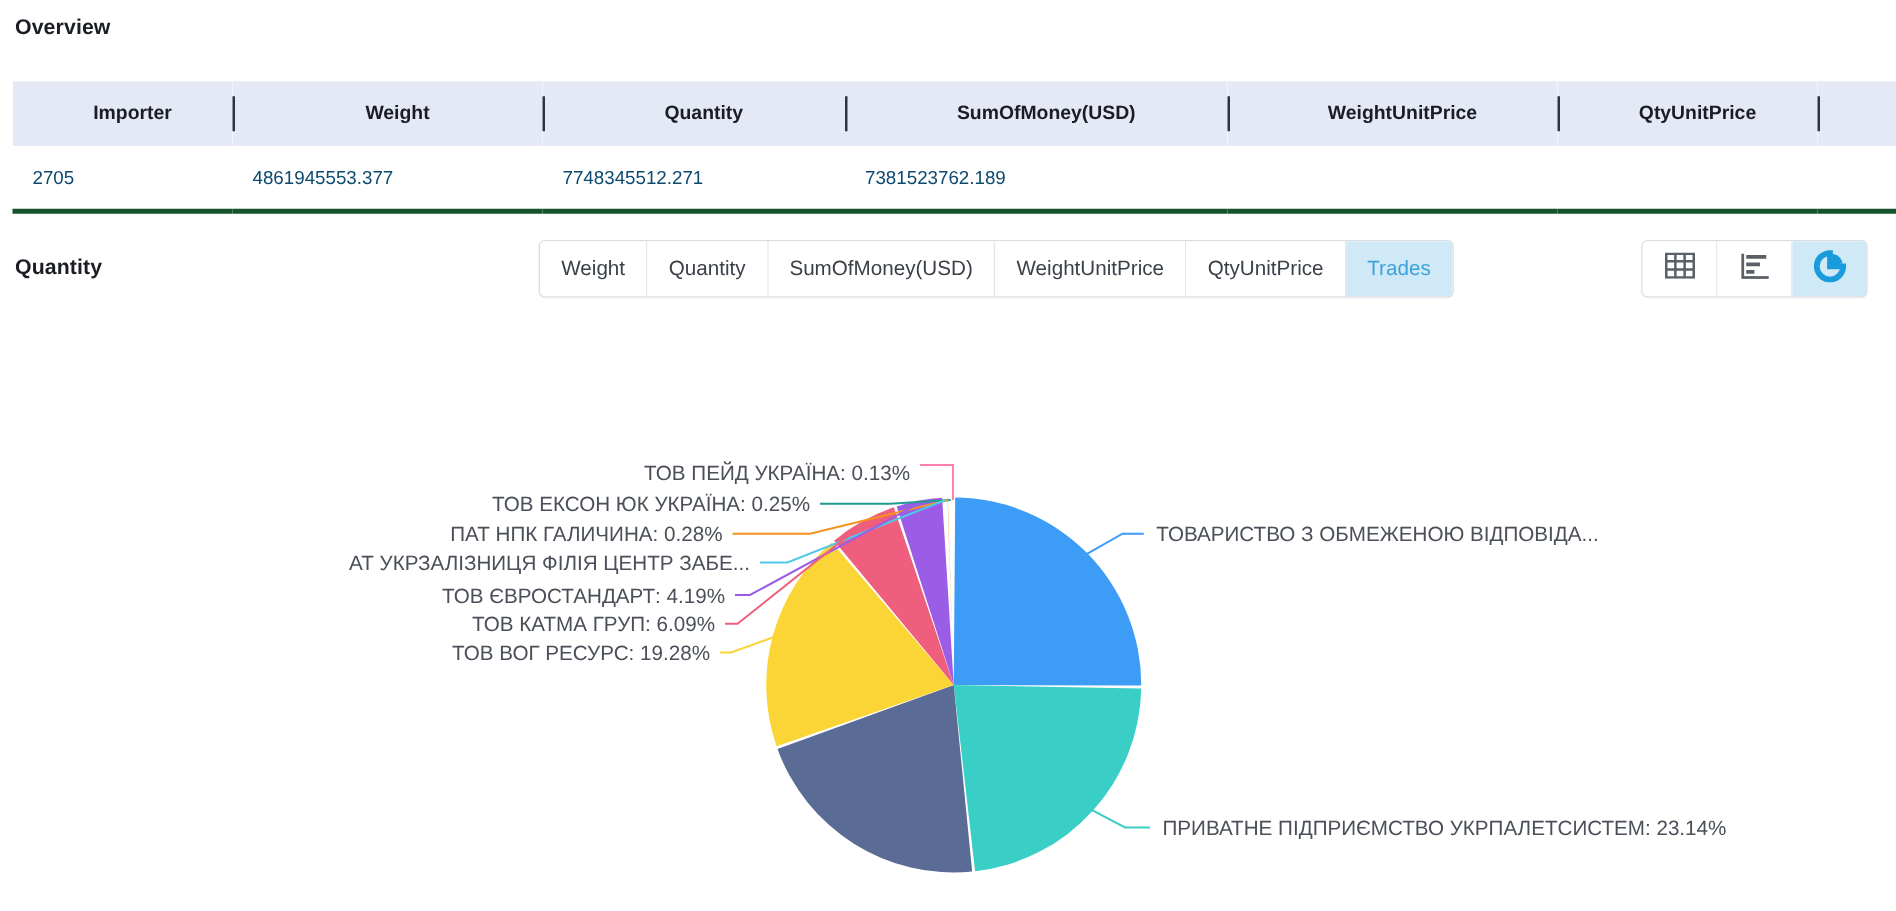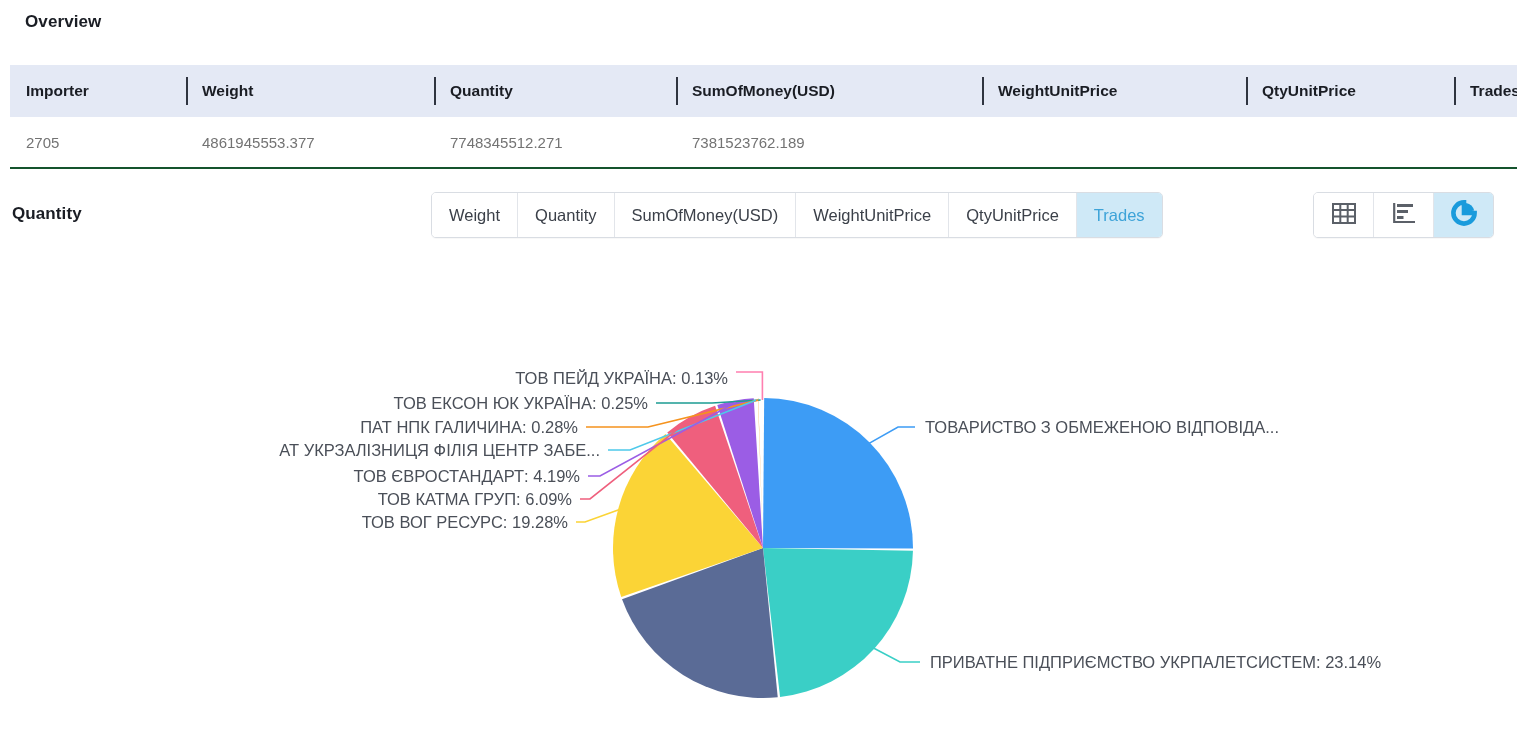--- a/index.html
+++ b/index.html
@@ -19,64 +19,64 @@
 
   
   .section-title {
     font-size: 17px;
     font-weight: bold;
     color: #1a1d24;
     letter-spacing: 0.1px;
   }
   #overview-title {
     position: absolute;
-    left: 25px;
+    left: 12px;
     top: 12px;
   }
   #details-title {
     position: absolute;
     left: 12px;
     top: 204px;
   }
 
   
   #overview-table {
     position: absolute;
     left: 10px;
     top: 65px;
     width: 1497px;
     border-collapse: collapse;
     table-layout: fixed;
   }
   #overview-table th {
     background: #e4e9f5;
-    text-align: left;
+    text-align: center;
     font-size: 15.5px;
     font-weight: bold;
     color: #1a1d24;
     padding: 14px 0 14px 16px;
     height: 24px;
     position: relative;
     border: none;
   }
   #overview-table th + th::before {
     content: "";
     position: absolute;
     left: 0;
     top: 12px;
     bottom: 12px;
     width: 2px;
     background: #2f3440;
   }
   #overview-table td {
     font-size: 15px;
-    color: #737373;
+    color: #0c4a6e;
     padding: 14px 0 14px 16px;
     background: #ffffff;
-    border-bottom: 2px solid #14532d;
+    border-bottom: 4px solid #14532d;
     height: 22px;
   }
   .col-importer { width: 160px; }
   .col-weight { width: 232px; }
   .col-quantity { width: 226px; }
   .col-sum { width: 290px; }
   .col-wup { width: 248px; }
   .col-qup { width: 192px; }
   .col-trades { width: 149px; }
   td.num-right { text-align: right; padding-right: 46px; padding-left: 0; }

